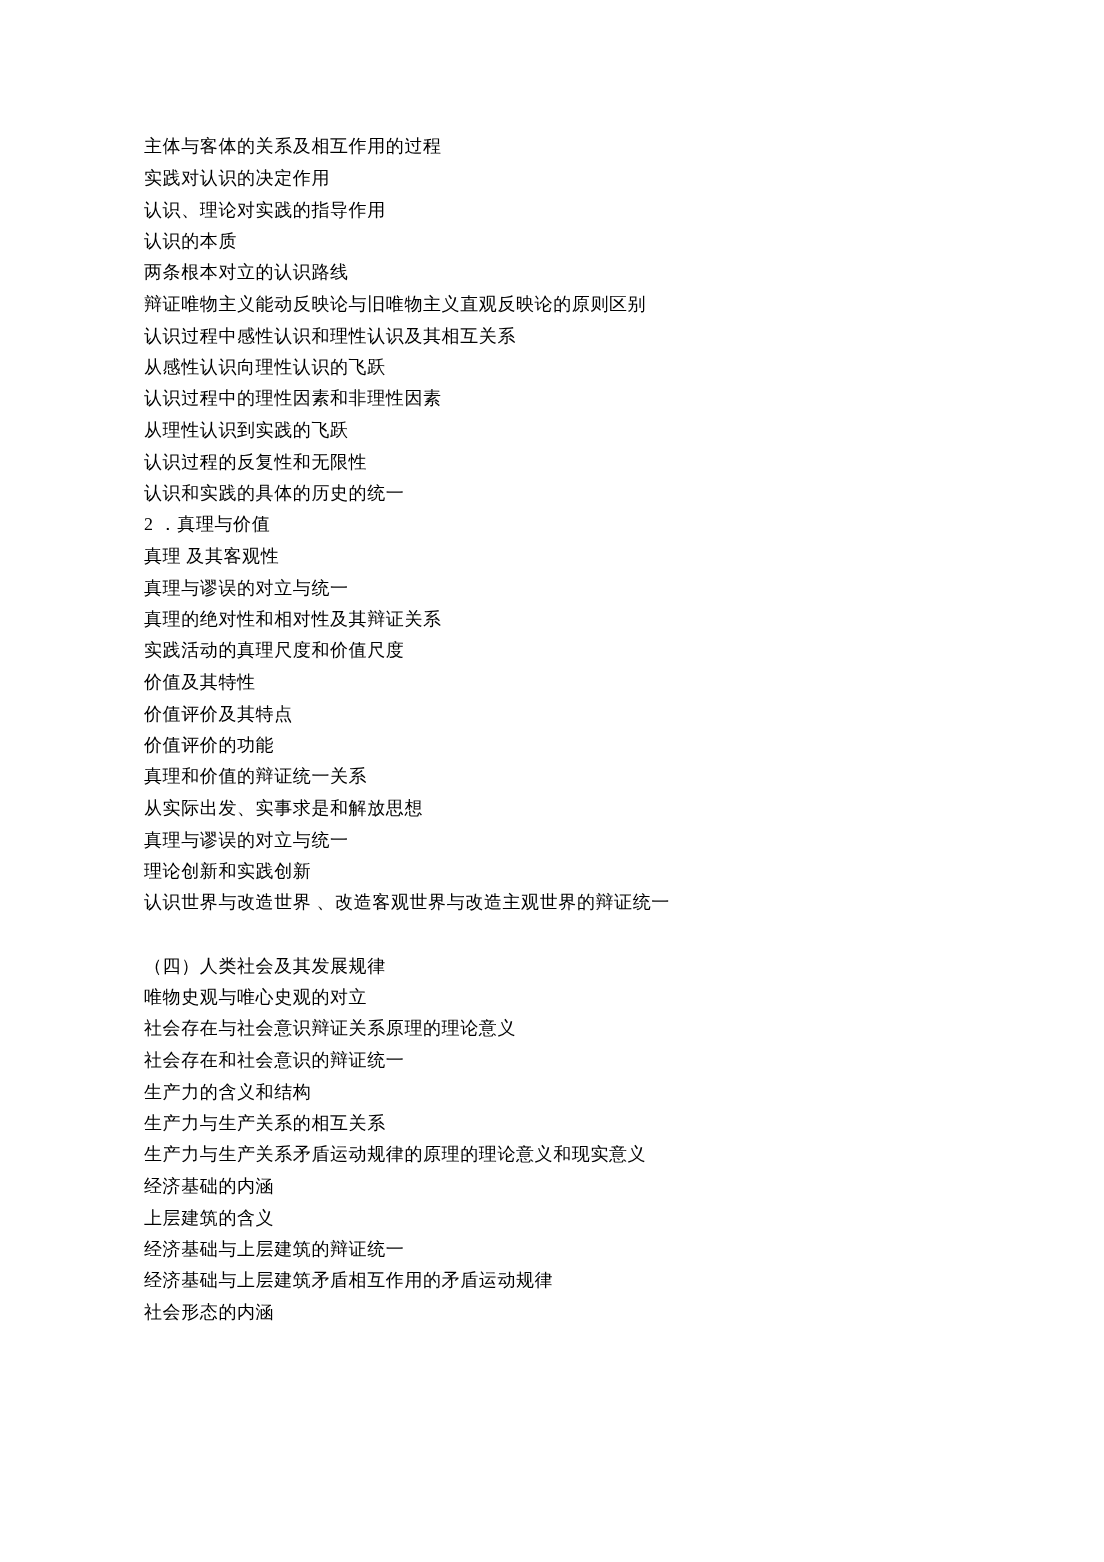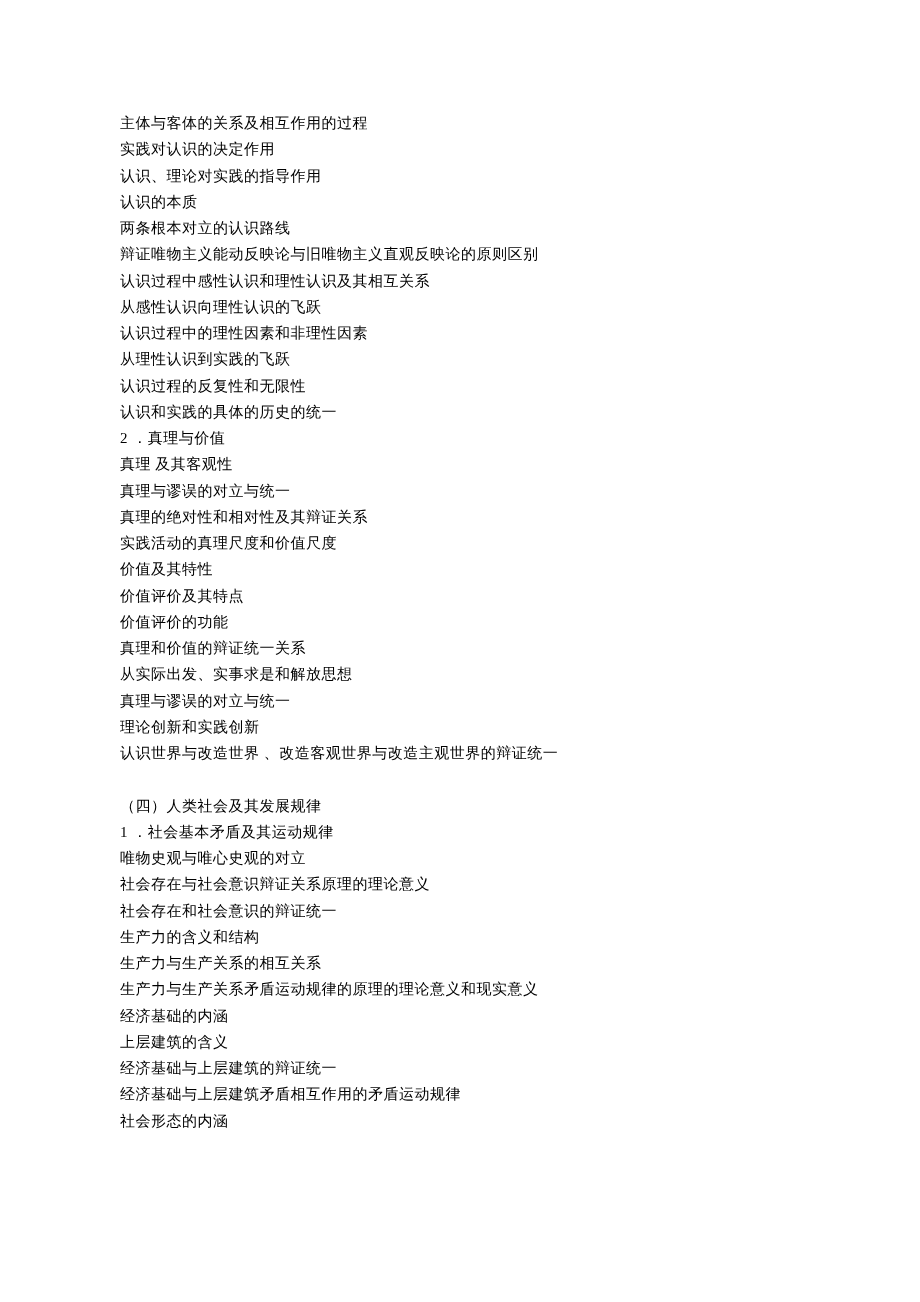--- a/index.html
+++ b/index.html
@@ -48,21 +48,20 @@
     <div class="line">价值及其特性</div>
     <div class="line">价值评价及其特点</div>
     <div class="line">价值评价的功能</div>
     <div class="line">真理和价值的辩证统一关系</div>
     <div class="line">从实际出发、实事求是和解放思想</div>
     <div class="line">真理与谬误的对立与统一</div>
     <div class="line">理论创新和实践创新</div>
     <div class="line">认识世界与改造世界 、改造客观世界与改造主观世界的辩证统一</div>
     <div class="blank-line"></div>
     <div class="line">（四）人类社会及其发展规律</div>
-    <div class="line">1 ．社会基本矛盾及其运动规律</div>
     <div class="line">唯物史观与唯心史观的对立</div>
     <div class="line">社会存在与社会意识辩证关系原理的理论意义</div>
     <div class="line">社会存在和社会意识的辩证统一</div>
     <div class="line">生产力的含义和结构</div>
     <div class="line">生产力与生产关系的相互关系</div>
     <div class="line">生产力与生产关系矛盾运动规律的原理的理论意义和现实意义</div>
     <div class="line">经济基础的内涵</div>
     <div class="line">上层建筑的含义</div>
     <div class="line">经济基础与上层建筑的辩证统一</div>
     <div class="line">经济基础与上层建筑矛盾相互作用的矛盾运动规律</div>

